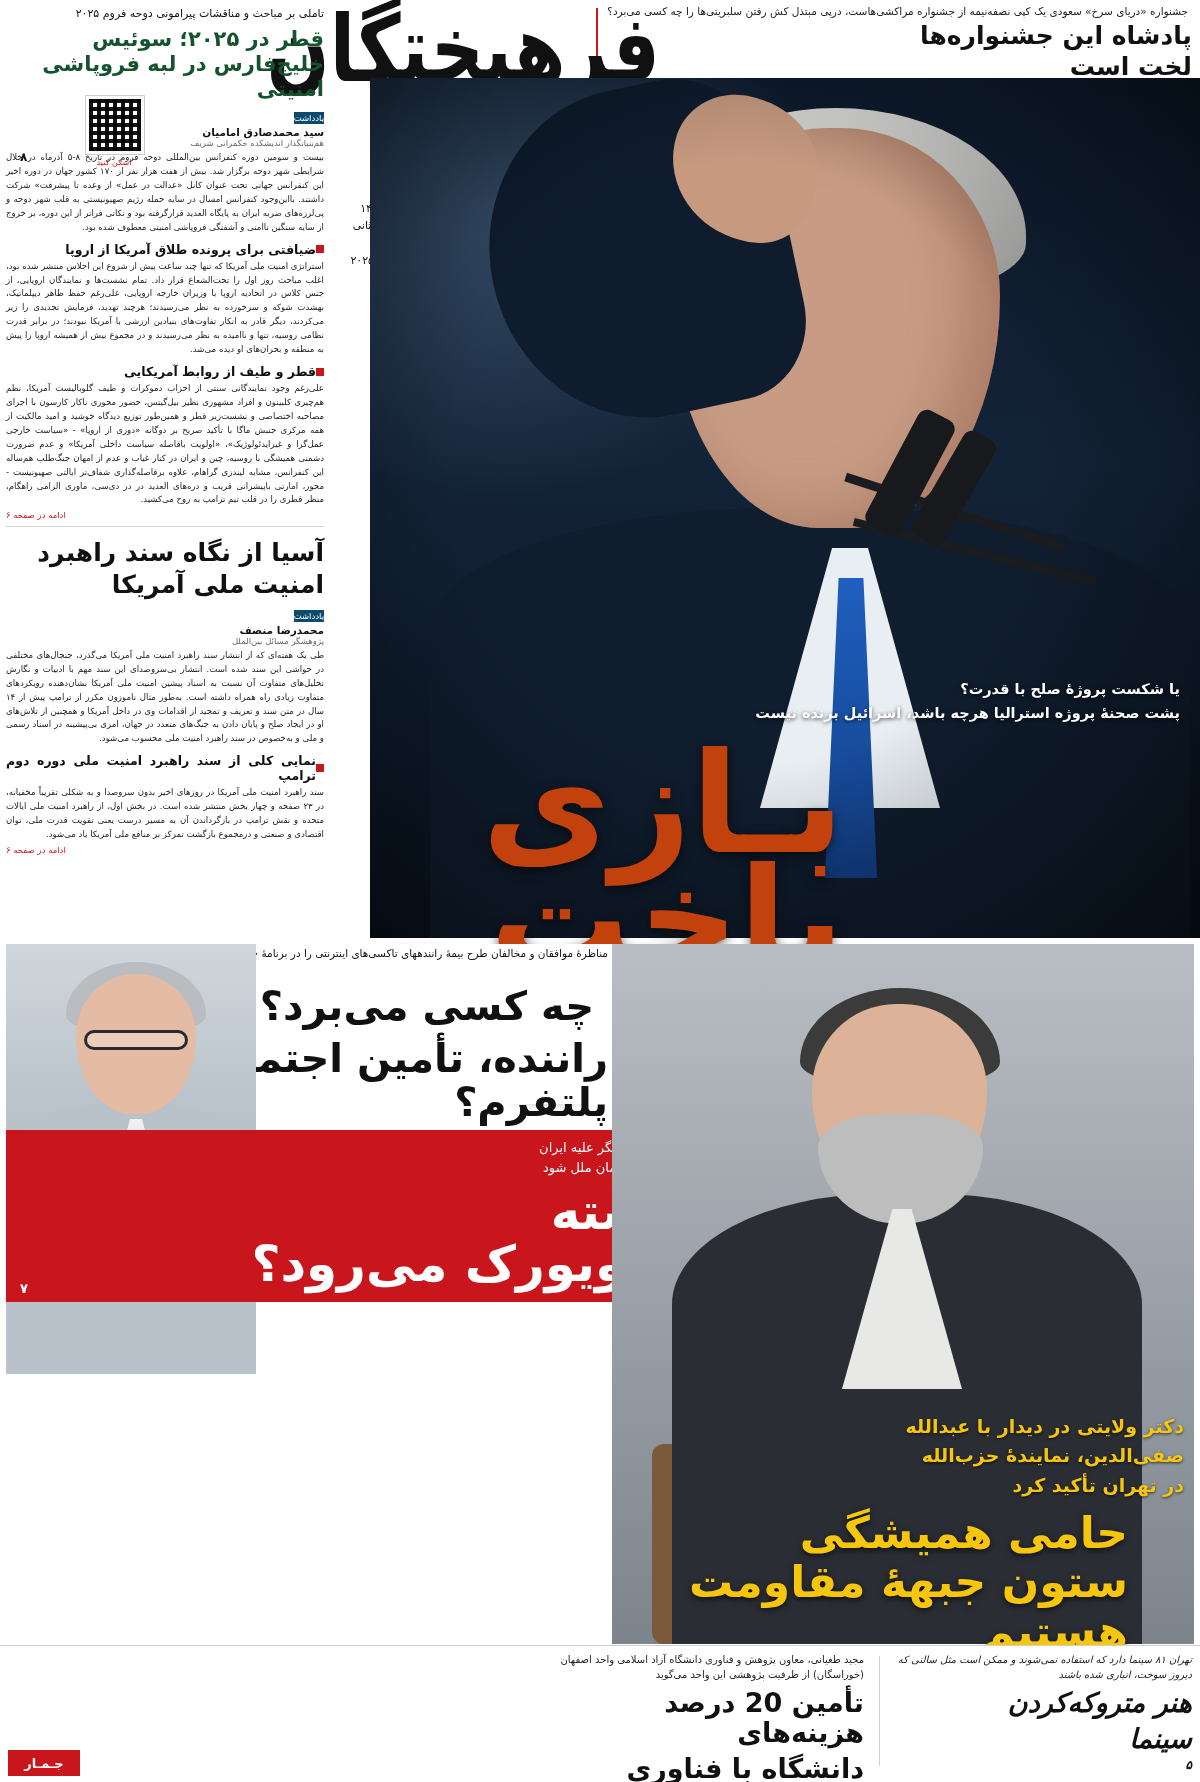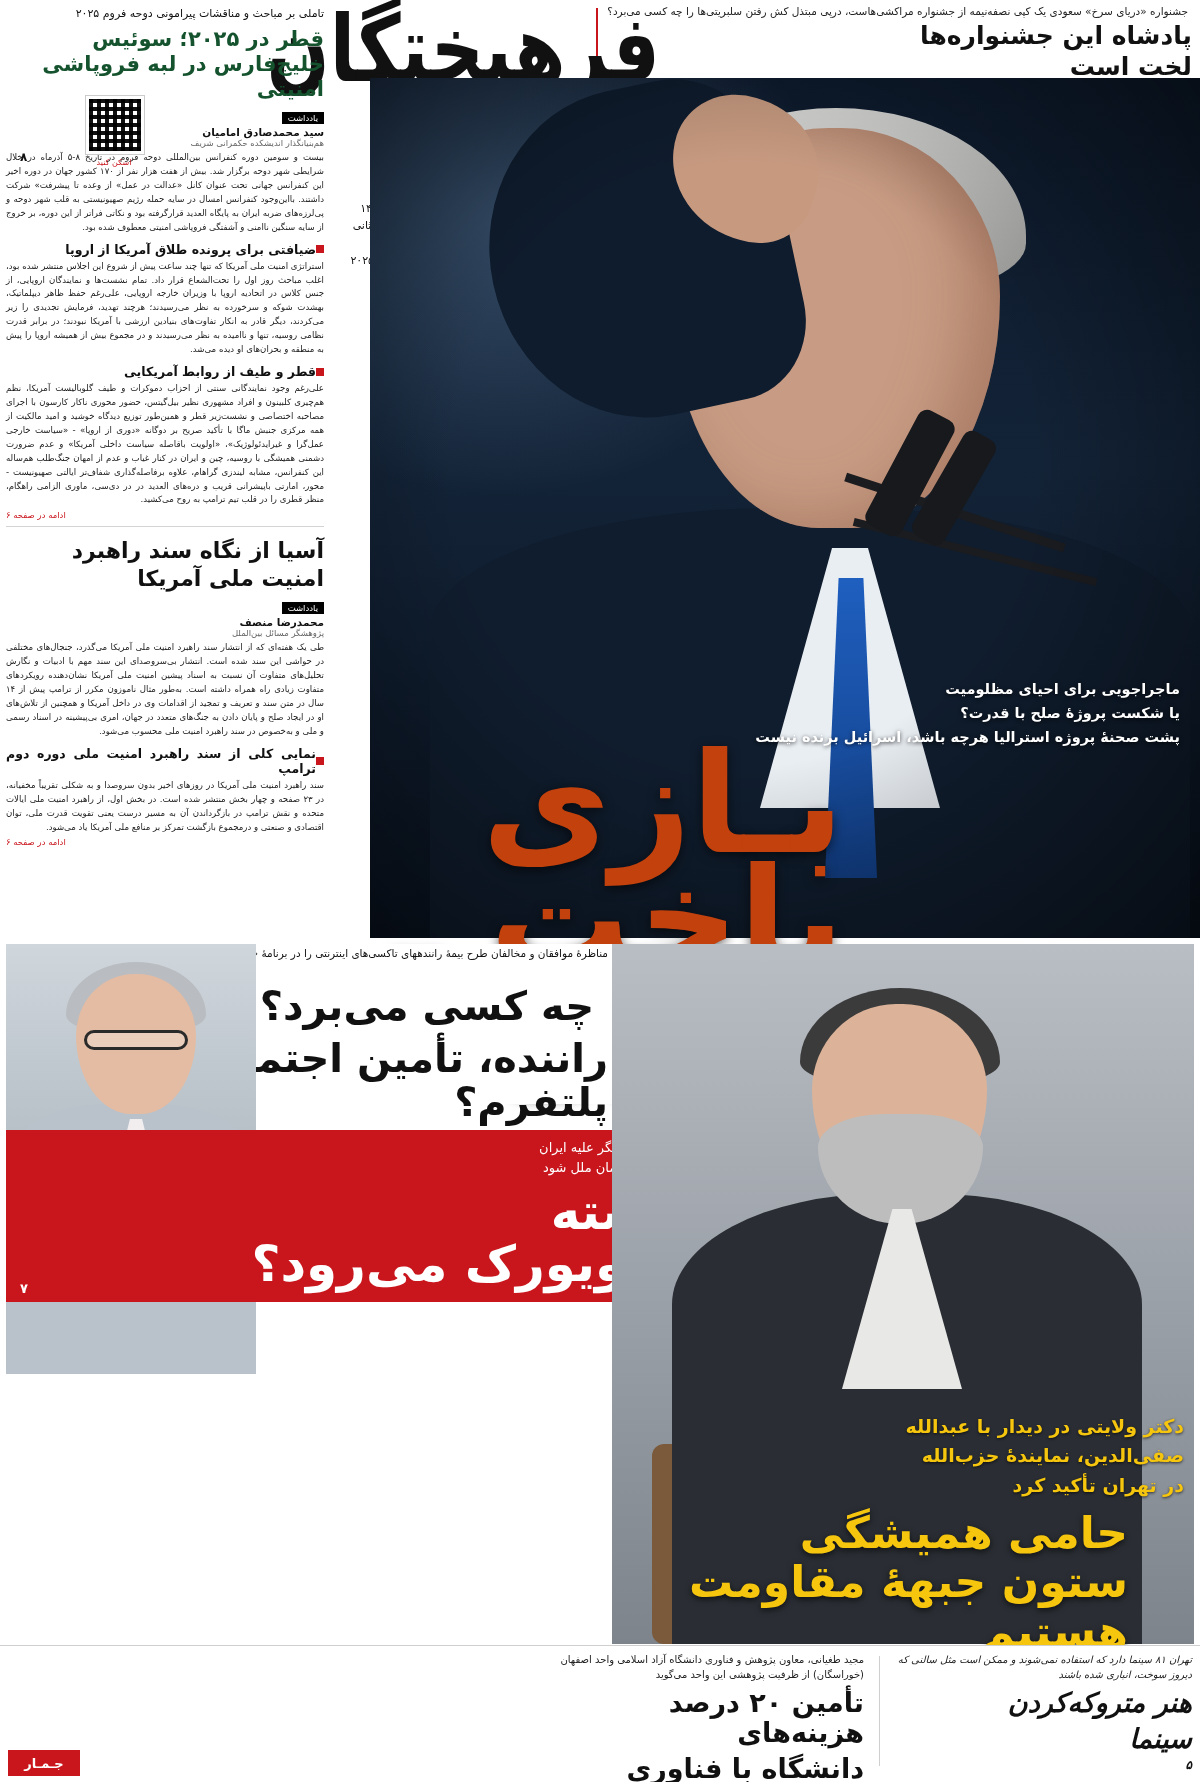--- a/index.html
+++ b/index.html
@@ -90,23 +90,23 @@
   }
   .lede {
     font-size: 11px; line-height: 1.5; color: #111;
     margin-bottom: 4px;
   }
   .col-head {
     font-size: 21px; font-weight: bold; line-height: 1.2;
     color: #14532d; margin: 2px 0 4px 0; text-align: right;
   }
   .byline-band {
-    background: #000000; color: #fff;
+    background: #0c4a6e; color: #fff;
     font-size: 8.5px; display: inline-block;
-    padding: 1px 6px; margin-bottom: 2px;
+    padding: 1px 0; margin-bottom: 2px;
   }
   .byline-name {
     font-size: 10.5px; font-weight: bold; color: #111; text-align: right;
   }
   .byline-role {
     font-size: 8.5px; color: #666; text-align: right; margin-bottom: 3px;
   }
   .body-text {
     font-size: 8.6px; line-height: 1.62; color: #1a1a1a;
     text-align: justify;
@@ -118,21 +118,21 @@
   .sub-head .bullet {
     width: 8px; height: 8px; background: #c9161d; flex: 0 0 8px;
   }
   .sub-head .txt {
     font-size: 12.5px; font-weight: bold; color: #111;
   }
   .cont-note {
     font-size: 8.5px; color: #c9161d; text-align: left; margin-top: 3px;
   }
   .col-head2 {
-    font-size: 22px; font-weight: bold; line-height: 1.25;
+    font-size: 25px; font-weight: bold; line-height: 1.25;
     color: #111; margin: 10px 0 4px 0; text-align: right;
   }
   .hr-thin { height: 1px; background: #d4d4d4; margin: 6px 0; }
 
   
   .hero-photo {
     position: absolute;
     top: 78px; left: 6px; right: 0;
     left: 6px; top: 78px;
     width: 830px; height: 860px;
@@ -543,21 +543,20 @@
       <div class="hp-shirt"></div>
       <div class="hp-tie"></div>
       <div class="hp-mic-stem"></div>
       <div class="hp-mic-stem2"></div>
       <div class="hp-mic1"></div>
       <div class="hp-mic2"></div>
       <div class="hp-vignette"></div>
     </div>
 
     <div class="hero-overlay">
-      <div>ماجراجویی برای احیای مظلومیت</div>
       <div>یا شکست پروژهٔ صلح با قدرت؟</div>
       <div>پشت صحنهٔ پروژه استرالیا هرچه باشد، اسرائیل برنده نیست</div>
     </div>
 
   </div>
 
   <div class="hero-title" style="top:740px;">
     <div class="l1">بـازی</div>
     <div class="l2">باخت ـ باخت</div>
   </div>
@@ -615,21 +614,21 @@
       <div class="brief-kicker">تهران ۸۱ سینما دارد که استفاده نمی‌شوند و ممکن است مثل سالنی که دیروز سوخت، انباری شده باشند</div>
       <div class="brief-head">هنر متروکه‌کردن</div>
       <div class="brief-head">سینما</div>
       <div class="brief-page">۵</div>
     </div>
 
     <div class="brief-sep" style="right:320px;"></div>
 
     <div class="brief" style="right:336px; width:320px;">
       <div class="brief-kicker">مجید طغیانی، معاون پژوهش و فناوری دانشگاه آزاد اسلامی واحد اصفهان (خوراسگان) از ظرفیت پژوهشی این واحد می‌گوید</div>
-      <div class="brief-head">تأمین ۲۰ درصد هزینه‌های</div>
+      <div class="brief-head">تأمین 20 درصد هزینه‌های</div>
       <div class="brief-head">دانشگاه با فناوری</div>
 
     </div>
 
     <div class="logo-badge">جـمـار</div>
   </div>
 
 </div>
 
 </body></html>

